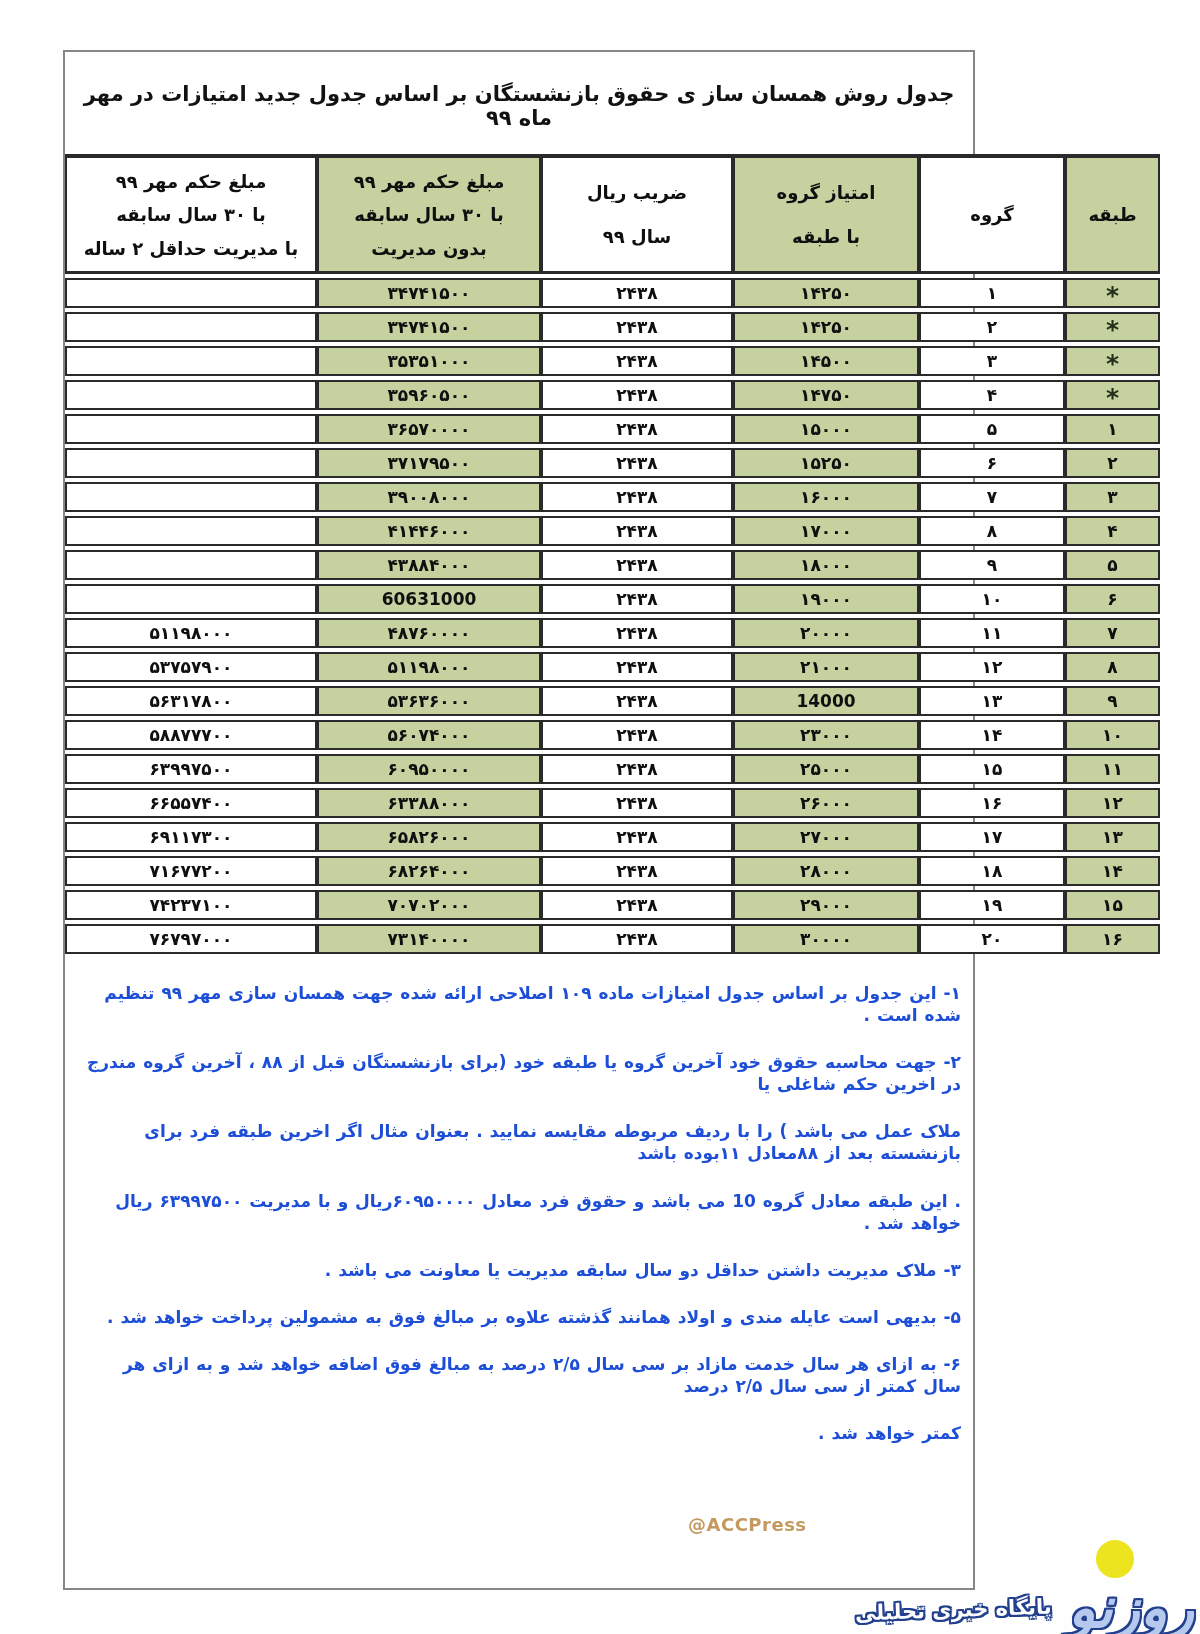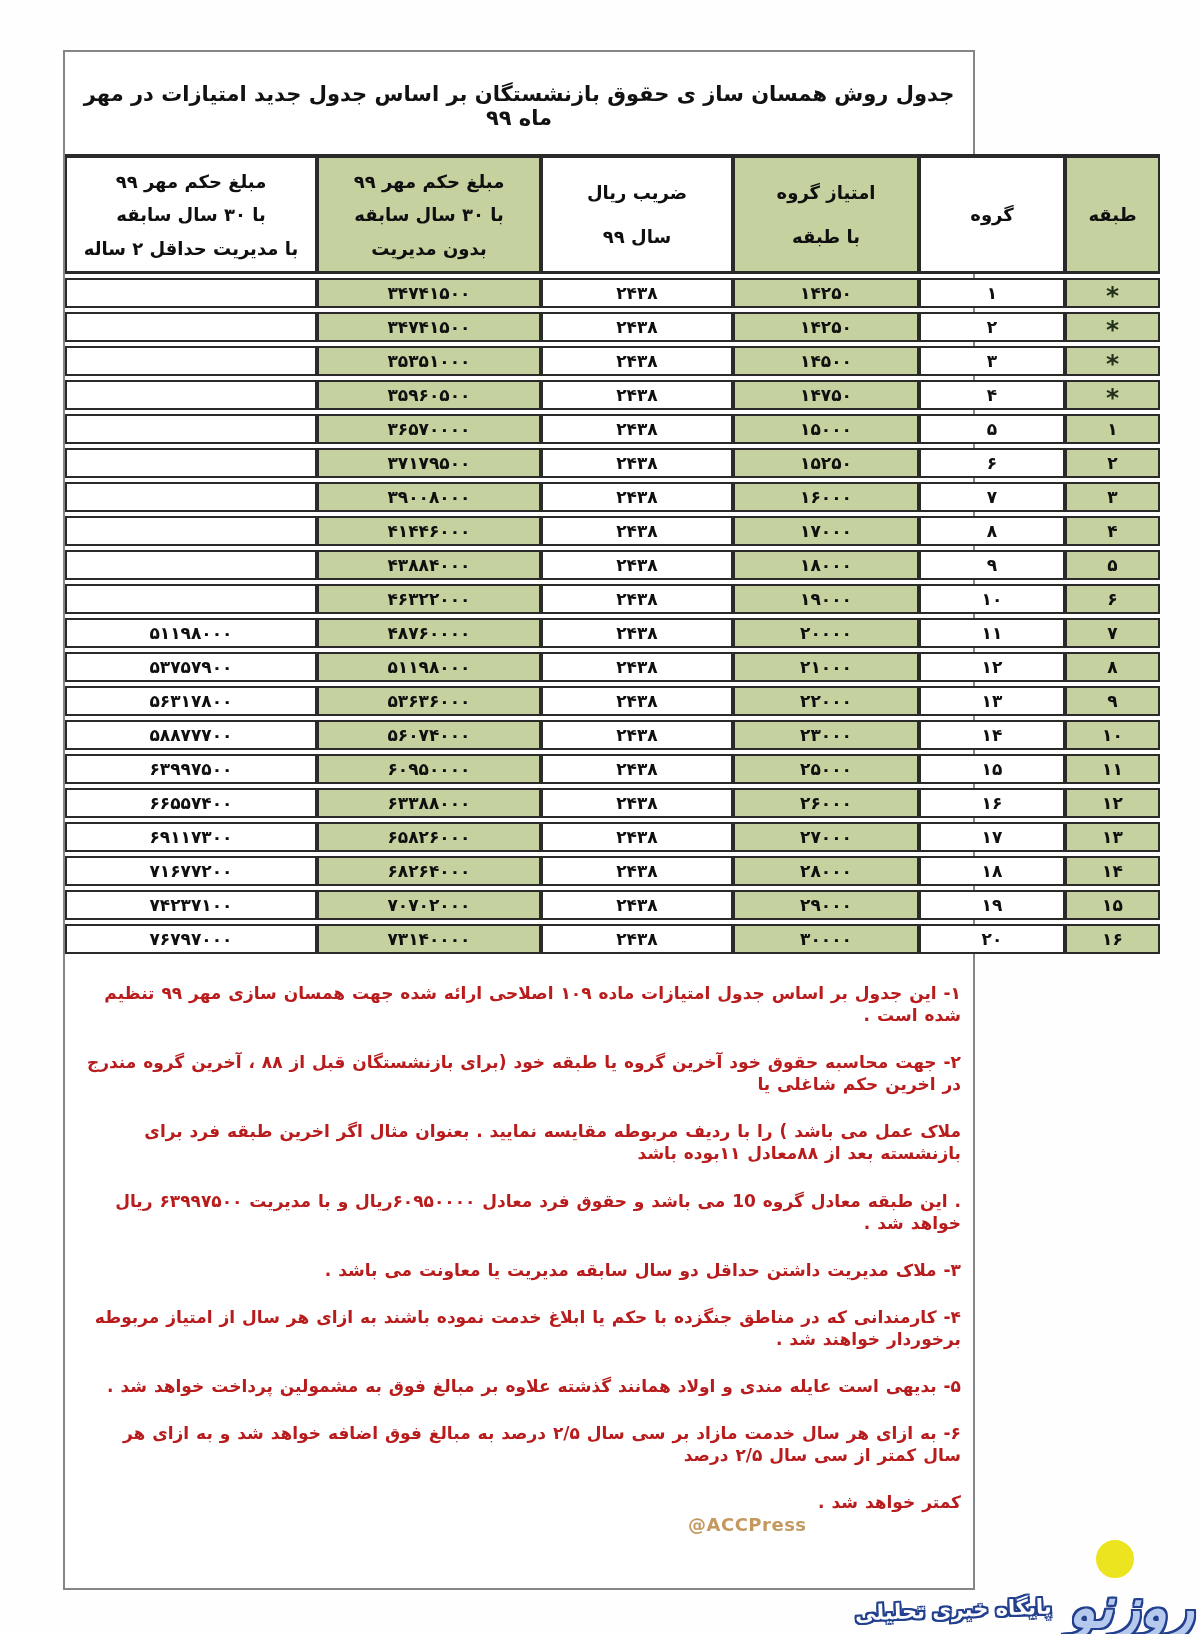--- a/index.html
+++ b/index.html
@@ -11,21 +11,21 @@
     color:#121212;letter-spacing:0.3px;}
   table.main-table{width:100%;table-layout:fixed;border-collapse:separate;border-spacing:0 4px;
     margin-top:20px;direction:rtl;}
   .main-table th,.main-table td{border:2px solid #2a2a2a;font-weight:bold;color:#0f0f0f;
     text-align:center;vertical-align:middle;padding:0;box-sizing:border-box;background:#ffffff;}
   .main-table thead th{height:120px;font-size:18px;border-top-width:4px;border-bottom-width:3px;}
   .th-inner{height:100%;display:flex;flex-direction:column;justify-content:space-evenly;align-items:center;}
   .main-table tbody td{height:30px;font-size:17px;}
   .green{background:var(--green,#c6d1a0) !important;}
   .star{font-size:25px;line-height:0;position:relative;top:5px;color:#23301b;}
-  .notes{margin-top:24px;padding:0 12px 0 18px;font-size:17px;font-weight:bold;color:#b91c1c;direction:rtl;}
+  .notes{margin-top:24px;padding:0 12px 0 18px;font-size:17px;font-weight:bold;color:#1d4ed8;direction:rtl;}
   .note-line{margin-bottom:25px;line-height:1.3;text-align:right;word-spacing:1px;}
   .watermark{position:absolute;left:688px;top:1514px;font-size:18px;font-weight:bold;
     color:var(--watermark,#c3995f);letter-spacing:0.5px;}
   .logo{position:absolute;right:0px;bottom:0px;width:340px;height:84px;direction:rtl;}
   .logo-brand{position:absolute;right:6px;bottom:-6px;font-size:56px;font-weight:bold;font-style:italic;
     color:var(--logo-blue,#b5c8ed);
     text-shadow:2px 0 0 var(--logo-navy,#23408e),-2px 0 0 var(--logo-navy,#23408e),
       0 2px 0 var(--logo-navy,#23408e),0 -2px 0 var(--logo-navy,#23408e),
       2px 2px 0 var(--logo-navy,#23408e),-2px -2px 0 var(--logo-navy,#23408e),
       2px -2px 0 var(--logo-navy,#23408e),-2px 2px 0 var(--logo-navy,#23408e);}
@@ -165,21 +165,21 @@
             <td class="green">۱۸۰۰۰</td>
             <td>۲۴۳۸</td>
             <td class="green">۴۳۸۸۴۰۰۰</td>
             <td></td>
           </tr>
           <tr>
             <td class="green">۶</td>
             <td>۱۰</td>
             <td class="green">۱۹۰۰۰</td>
             <td>۲۴۳۸</td>
-            <td class="green">۴۶۳۲۲۰۰۰</td>
+            <td class="green">60631000</td>
             <td></td>
           </tr>
           <tr>
             <td class="green">۷</td>
             <td>۱۱</td>
             <td class="green">۲۰۰۰۰</td>
             <td>۲۴۳۸</td>
             <td class="green">۴۸۷۶۰۰۰۰</td>
             <td>۵۱۱۹۸۰۰۰</td>
           </tr>
@@ -187,21 +187,21 @@
             <td class="green">۸</td>
             <td>۱۲</td>
             <td class="green">۲۱۰۰۰</td>
             <td>۲۴۳۸</td>
             <td class="green">۵۱۱۹۸۰۰۰</td>
             <td>۵۳۷۵۷۹۰۰</td>
           </tr>
           <tr>
             <td class="green">۹</td>
             <td>۱۳</td>
-            <td class="green">۲۲۰۰۰</td>
+            <td class="green">14000</td>
             <td>۲۴۳۸</td>
             <td class="green">۵۳۶۳۶۰۰۰</td>
             <td>۵۶۳۱۷۸۰۰</td>
           </tr>
           <tr>
             <td class="green">۱۰</td>
             <td>۱۴</td>
             <td class="green">۲۳۰۰۰</td>
             <td>۲۴۳۸</td>
             <td class="green">۵۶۰۷۴۰۰۰</td>
@@ -257,21 +257,20 @@
           </tr>
         </tbody>
     </table>
 
     <div class="notes" id="notes">
         <div class="note-line">۱-  این جدول بر اساس جدول امتیازات ماده ۱۰۹ اصلاحی ارائه شده جهت همسان سازی مهر ۹۹ تنظیم شده است .</div>
         <div class="note-line">۲- جهت محاسبه حقوق خود آخرین گروه یا طبقه خود (برای بازنشستگان قبل از ۸۸ ، آخرین گروه مندرج در اخرین حکم شاغلی یا</div>
         <div class="note-line">ملاک عمل می باشد ) را با ردیف مربوطه مقایسه نمایید . بعنوان مثال اگر اخرین طبقه فرد برای بازنشسته بعد از ۸۸معادل ۱۱بوده باشد</div>
         <div class="note-line">. این طبقه معادل گروه 10 می باشد و حقوق فرد معادل ۶۰۹۵۰۰۰۰ریال و با مدیریت ۶۳۹۹۷۵۰۰ ریال خواهد شد .</div>
         <div class="note-line">۳- ملاک مدیریت داشتن حداقل دو سال سابقه مدیریت یا معاونت می باشد .</div>
-        <div class="note-line">۴- کارمندانی که در مناطق جنگزده با حکم یا ابلاغ خدمت نموده باشند به ازای هر سال از امتیاز مربوطه برخوردار خواهند شد .</div>
         <div class="note-line">۵- بدیهی است عایله مندی و اولاد همانند گذشته علاوه بر مبالغ فوق به مشمولین پرداخت خواهد شد .</div>
         <div class="note-line">۶- به ازای هر سال خدمت مازاد بر سی سال ۲/۵ درصد به مبالغ فوق اضافه خواهد شد و به ازای هر سال کمتر از سی سال ۲/۵ درصد</div>
         <div class="note-line">کمتر خواهد شد .</div>
       </div>
   </div>
 
   <div class="watermark">@ACCPress</div>
 
   <div class="logo">
     <div class="logo-tagline">پایگاه خبری تحلیلی</div>

